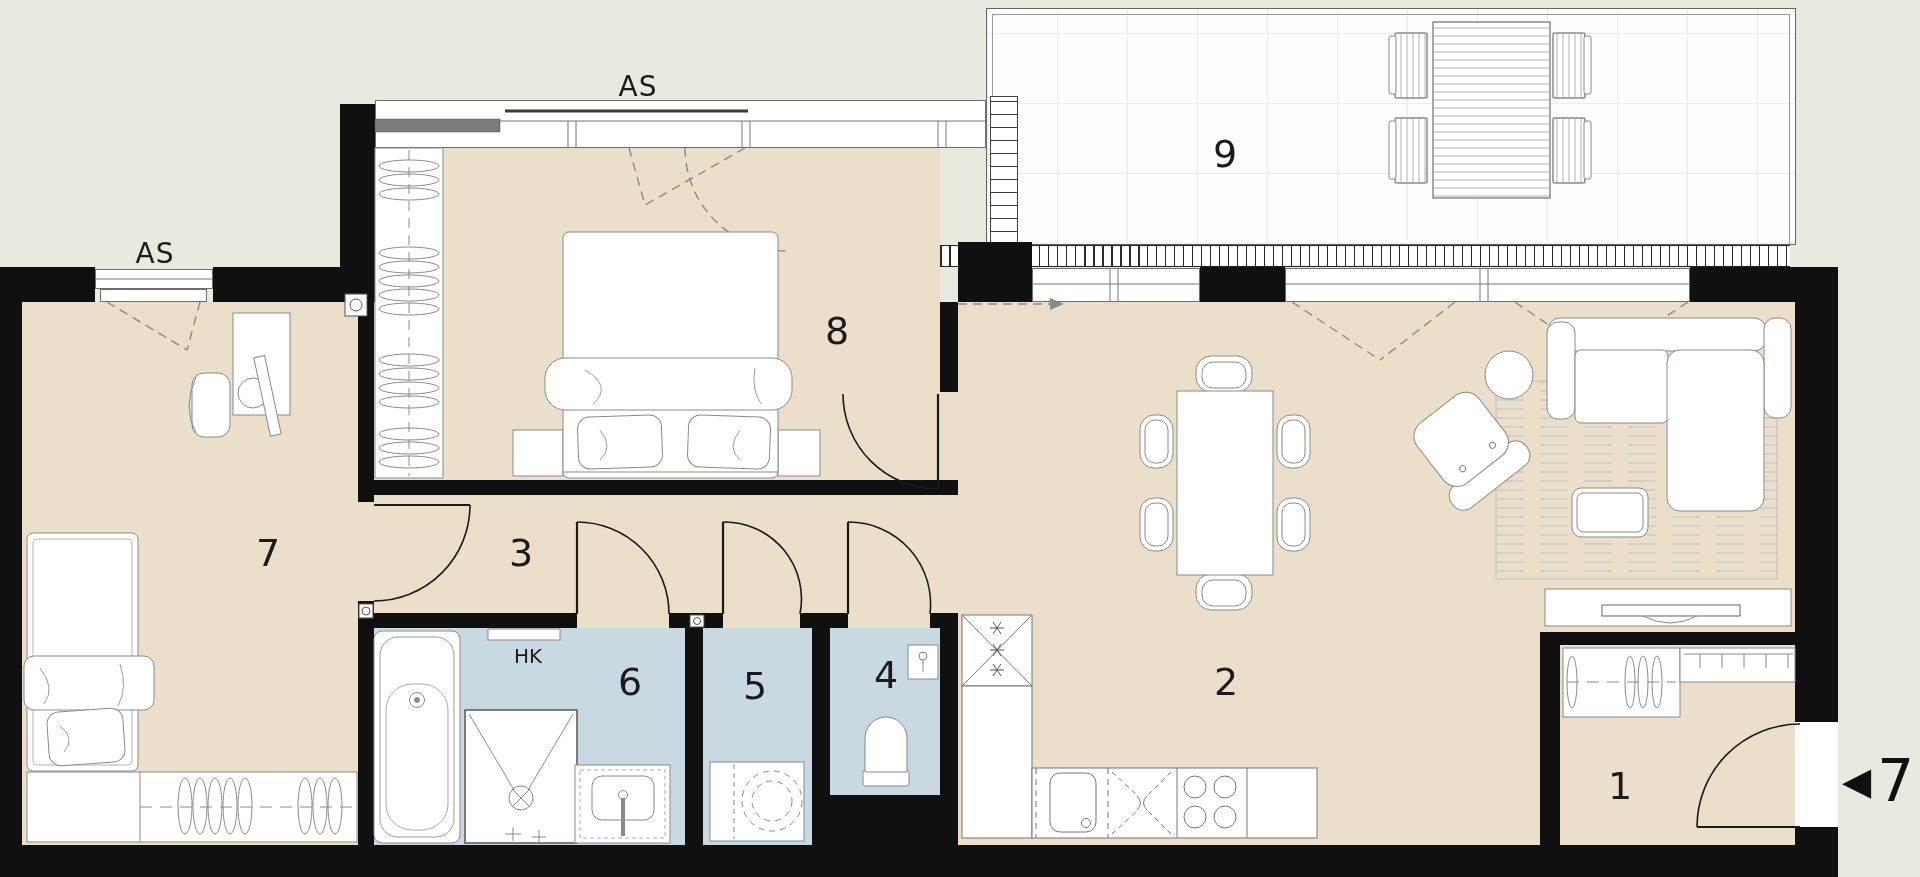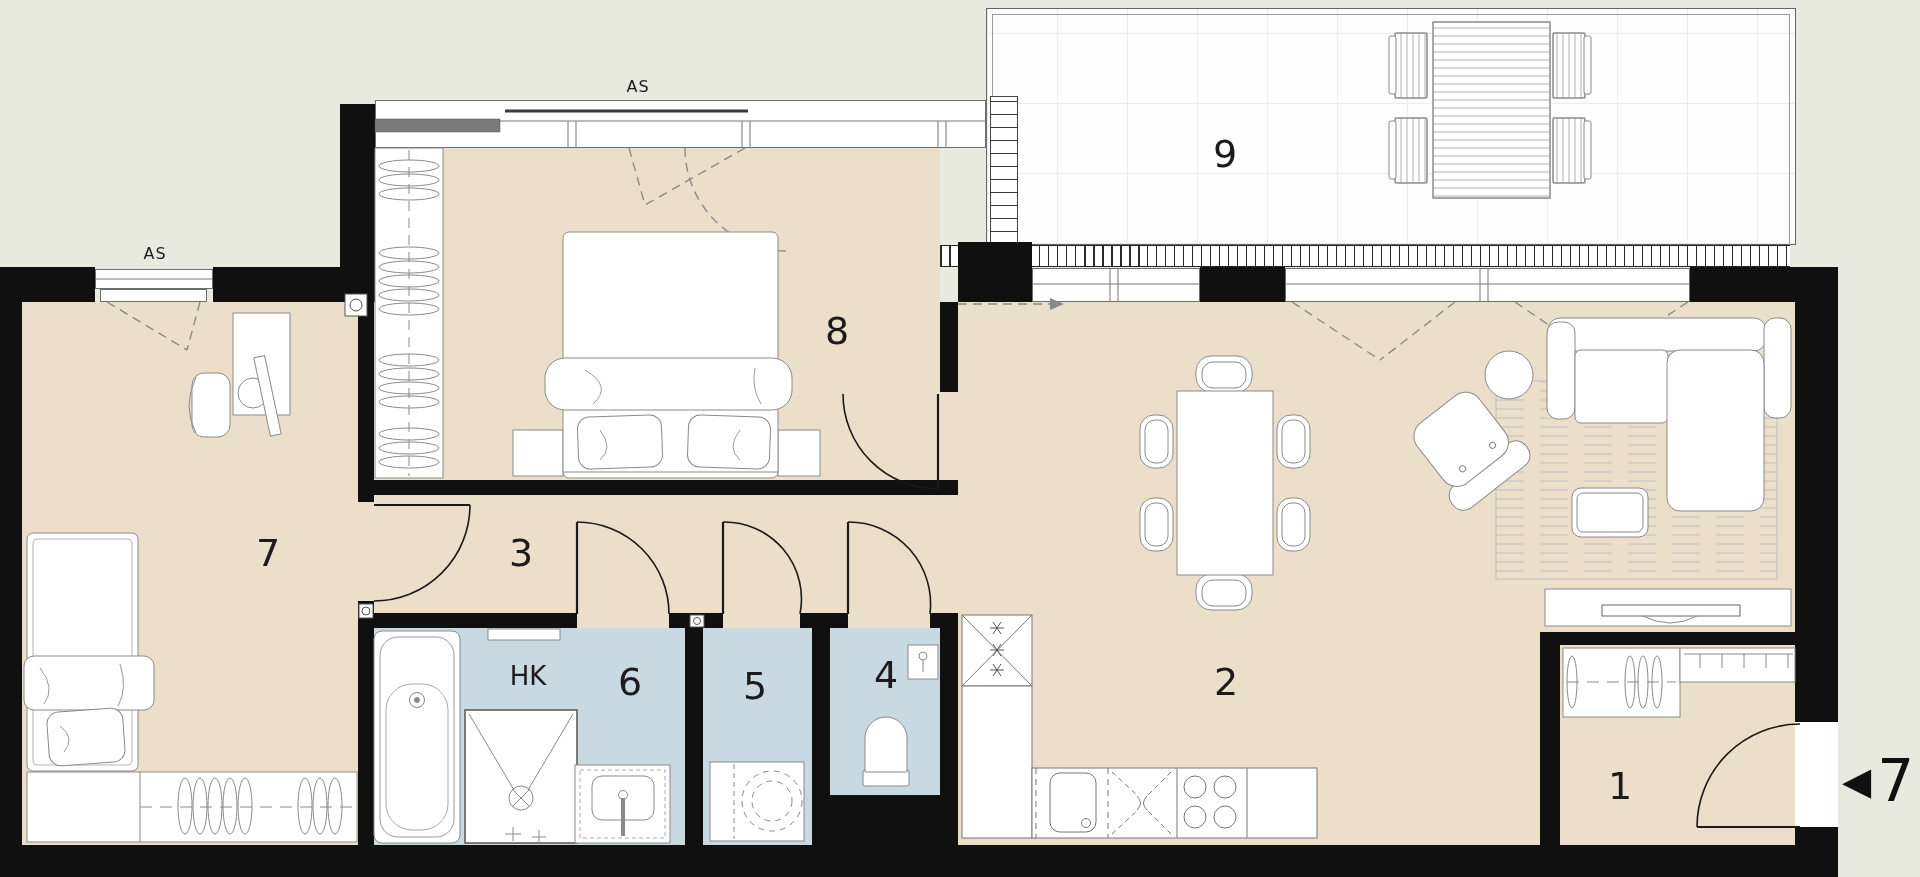--- a/index.html
+++ b/index.html
@@ -5,22 +5,22 @@
   html,body{margin:0;padding:0;background:#e8eae0;}
   .stage{position:relative;width:1920px;height:877px;background:#e8eae0;overflow:hidden;
          font-family:"DejaVu Sans",sans-serif;}
   .abs{position:absolute;}
   .w{position:absolute;background:#101010;}
   .floor{position:absolute;background:#ebdfc9;}
   .wet{position:absolute;background:#c9d9e2;}
   .winband{position:absolute;background:#ffffff;border:1px solid #6e6e6e;box-sizing:border-box;}
   .lbl{position:absolute;transform:translate(-50%,-50%);font-size:38px;color:#1b1b1b;
        font-family:"DejaVu Sans",sans-serif;white-space:nowrap;}
-  .lbl-small{font-size:26px;margin-top:20px;}
-  .lbl-as{font-size:16px;letter-spacing:1px;}
+  .lbl-small{font-size:20px;}
+  .lbl-as{font-size:28px;letter-spacing:1px;}
   .terrace{position:absolute;left:986px;top:8px;width:810px;height:237px;background:#fdfdfd;
            border:1.5px solid #666;box-sizing:border-box;
            background-image:repeating-linear-gradient(90deg,#ececec 0 1px,transparent 1px 70px),
                             repeating-linear-gradient(0deg,#ececec 0 1px,transparent 1px 70px);}
   .terrace-inner{position:absolute;left:992px;top:14px;width:798px;height:231px;box-sizing:border-box;
            border-top:1px solid #9a9a9a;border-left:1px solid #9a9a9a;border-right:1px solid #9a9a9a;}
   .ladder{position:absolute;left:990px;top:96px;width:28px;height:150px;background:#fff;
           border:1px solid #444;box-sizing:border-box;
           background-image:repeating-linear-gradient(0deg,#3a3a3a 0 1.5px,transparent 1.5px 13px);}
   .railing{position:absolute;left:940px;top:245px;width:850px;height:22px;background:#fff;

